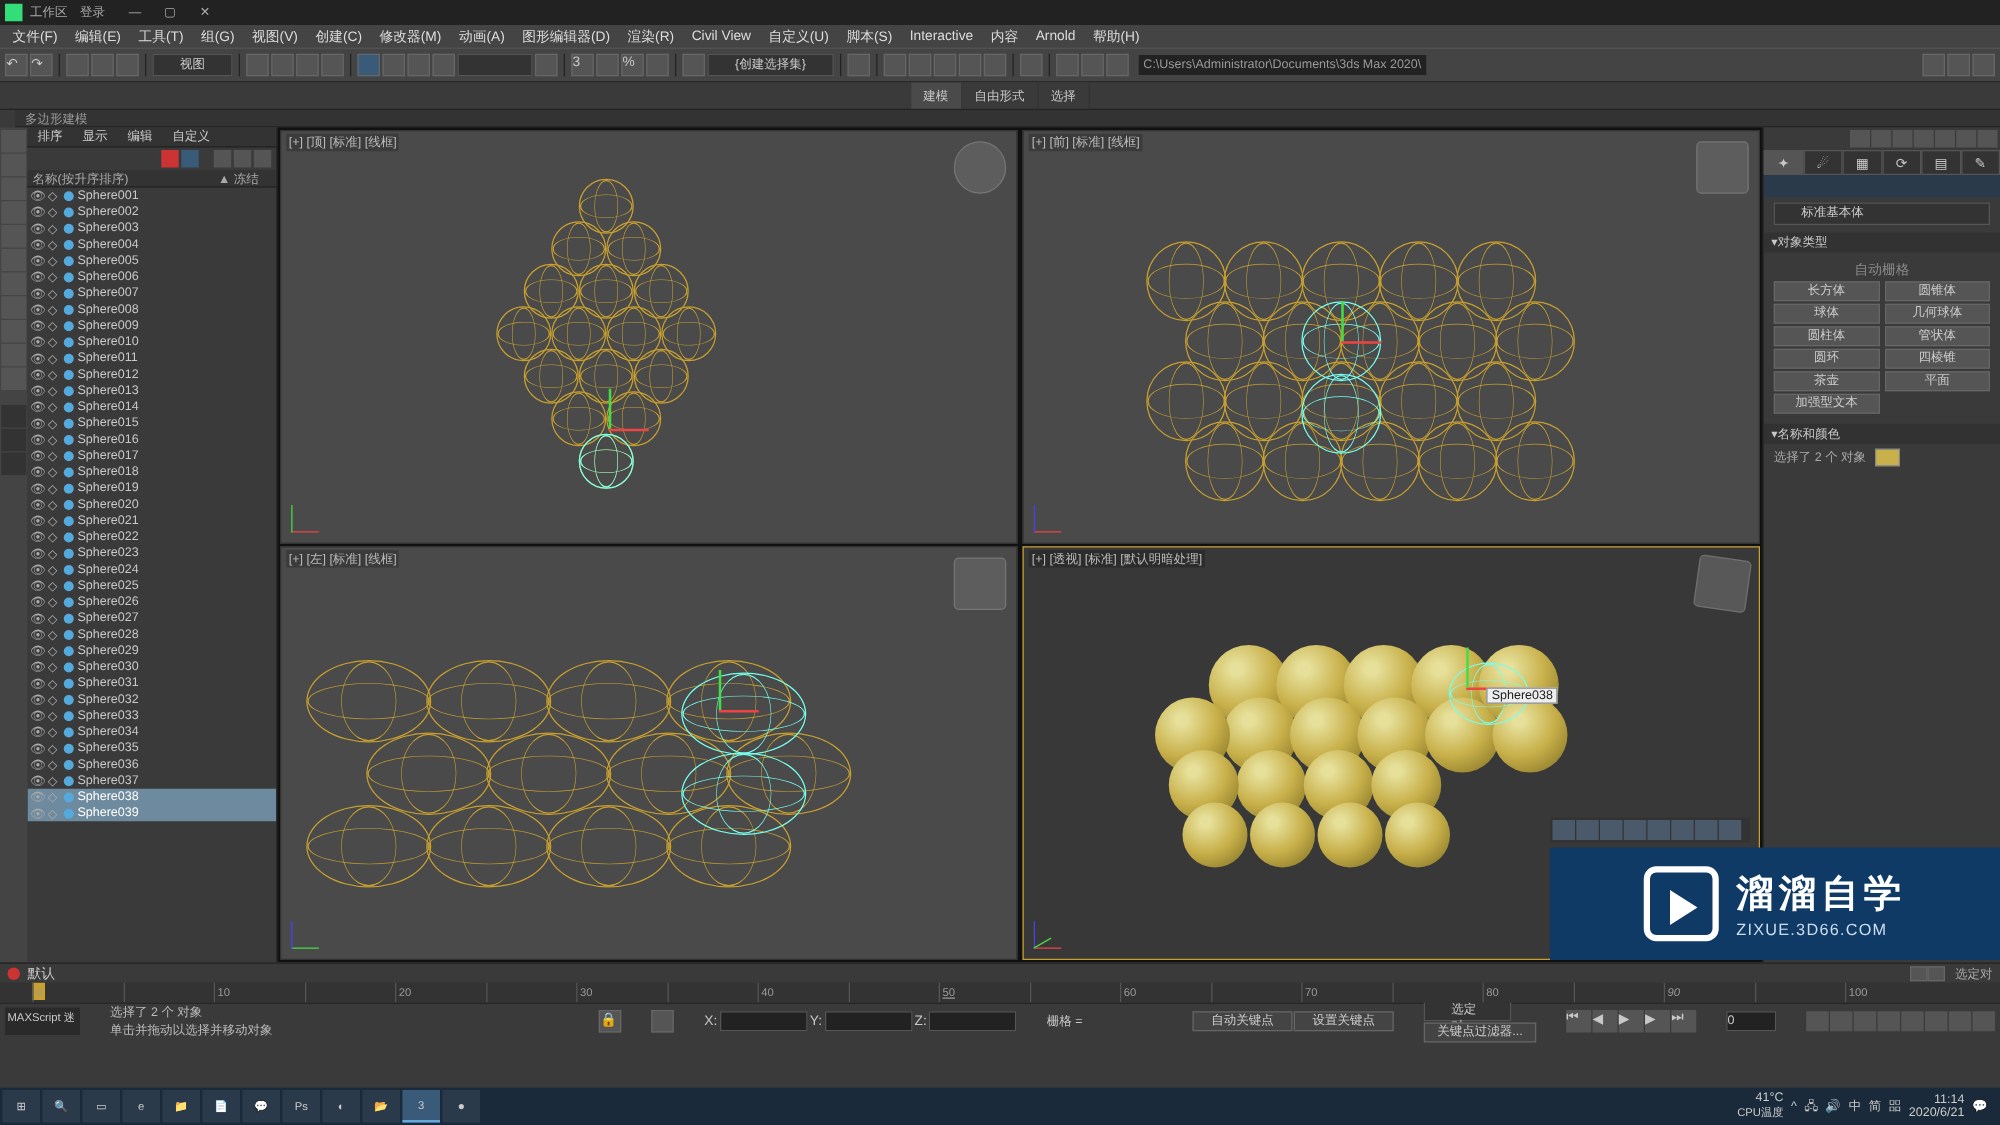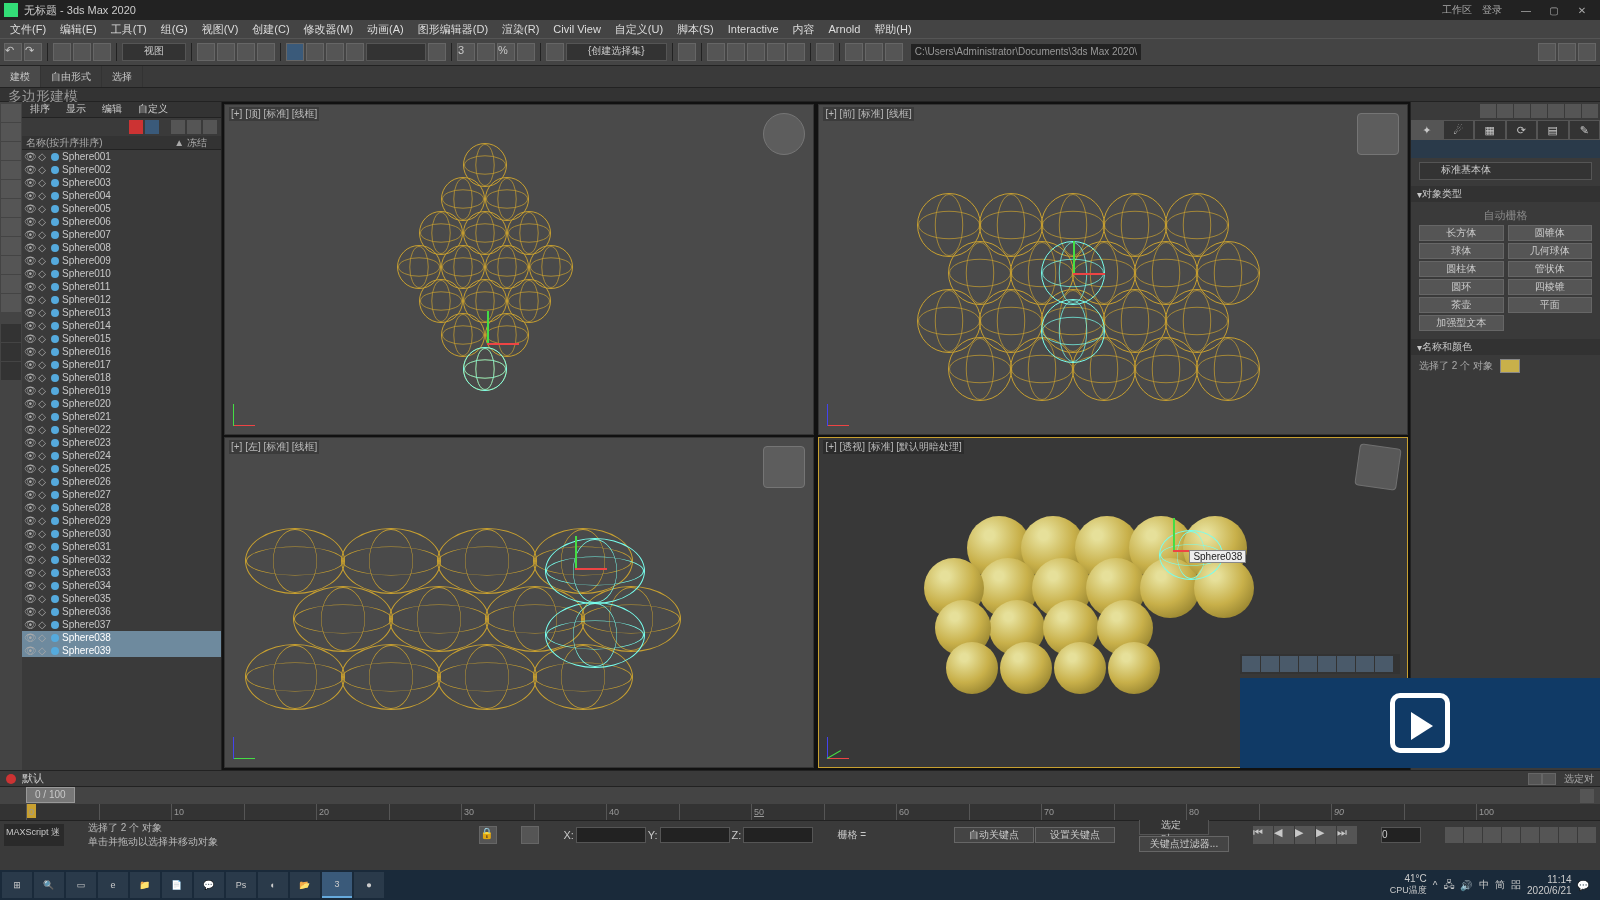--- a/index.html
+++ b/index.html
@@ -8,23 +8,23 @@
   .titlebar .app-icon { width:14px; height:14px; background:#3d7; margin-right:6px;}
   .titlebar .title { flex:1; font-size:11px; color:#ccc;}
   .titlebar .win-btn { width:28px; text-align:center; color:#aaa; font-size:10px;}
   .menubar { height:18px; background:#444; display:flex; align-items:center; padding:0 4px; gap:2px;}
   .menubar span { padding:0 6px; font-size:11px; color:#ddd;}
   .toolbar { height:28px; background:#444; border-top:1px solid #555; border-bottom:1px solid #222; display:flex; align-items:center; padding:0 4px; gap:2px;}
   .tb-btn { width:18px; height:18px; background:#555; border:1px solid #666; display:inline-block;}
   .tb-sep { width:1px; height:18px; background:#222; margin:0 3px;}
   .tb-select { height:18px; background:#333; border:1px solid #555; color:#ccc; font-size:10px; padding:0 21px; min-width:60px;}
   .tb-path { background:#222; height:16px; line-height:16px; padding:0 4px; font-size:10px; color:#999; margin-left:6px;}
-  .ribbon { height:22px; background:#3a3a3a; border-bottom:1px solid #222; display:flex; align-items:center;}
+  .ribbon { height:22px; background:#3a3a3a; border-bottom:1px solid #222; display:flex; align-items:center;justify-content:center;}
   .ribbon-tab { padding:0 10px; height:100%; display:flex; align-items:center; background:#4a4a4a; border-right:1px solid #333; font-size:10px;}
-  .ribbon-sub { height:14px; background:#333; border-bottom:1px solid #222; font-size:14px; padding:0 8px; color:#999;}
+  .ribbon-sub { height:14px; background:#333; border-bottom:1px solid #222; font-size:10px; padding:0 8px; color:#999;margin-left:12px;}
   .main { position:absolute; top:102px; bottom:130px; left:0; right:0; display:flex;}
   
   .left-strip { width:22px; background:#444; display:flex; flex-direction:column; gap:1px; padding-top:2px;}
   .left-strip .ls-btn { width:20px; height:18px; background:#555; margin:0 auto;}
   
   .scene-panel { width:200px; background:#3a3a3a; border-right:1px solid #222; display:flex; flex-direction:column;}
   .scene-tabs { height:16px; display:flex; background:#333; border-bottom:1px solid #222;}
   .scene-tabs span { padding:0 8px; font-size:10px; color:#ccc;}
   .scene-toolbar { height:18px; display:flex; align-items:center; justify-content:flex-end; gap:2px; padding:0 4px;}
   .sp-btn { width:14px; height:14px; background:#555;}
@@ -100,21 +100,20 @@
   .sph.sel:before,.sph.sel:after{border-color:#7fe;}
   .ball { position:absolute; border-radius:50%; background:radial-gradient(circle at 35% 30%, #e6e09a 8%, #c8b04a 50%, #7a6a20 100%);}
   .gizmo-x{position:absolute;width:32px;height:2px;background:#e44;}
   .gizmo-y{position:absolute;width:2px;height:32px;background:#4d4;}
 </style>
 </head>
 <body>
 
 <div class="titlebar">
   <div class="app-icon"></div>
-  <div class="title">无标题 - 3ds Max 2020</div>
   <div style="font-size:10px;color:#aaa;margin-right:10px;">工作区</div>
   <div style="font-size:10px;color:#aaa;margin-right:10px;">登录</div>
   <div class="win-btn">—</div>
   <div class="win-btn">▢</div>
   <div class="win-btn">✕</div>
 </div>
 
 <div class="menubar">
   <span>文件(F)</span>
   <span>编辑(E)</span>
@@ -659,34 +658,34 @@
   <div class="pc"></div>
   <div class="pc"></div>
   <div class="pc"></div>
   <div class="pc"></div>
   <div class="pc"></div>
   <div class="pc"></div>
 </div>
 
 <div class="watermark">
   <div class="wm-logo"></div>
+  <div class="wm-text">
+    <div class="t1">溜溜自学</div>
+    <div class="t2">ZIXUE.3D66.COM</div>
+  </div>
 </div>
 
 <div class="bottom">
   <div style="height:16px;display:flex;align-items:center;padding:0 6px;background:#3a3a3a;border-top:1px solid #222">
     <span style="width:10px;height:10px;background:#c33;border-radius:50%;margin-right:6px"></span>
     <span>默认</span>
     <span style="flex:1"></span>
     <span class="tb-btn" style="width:14px;height:12px"></span>
     <span class="tb-btn" style="width:14px;height:12px"></span>
     <span style="margin-left:8px;font-size:10px;color:#aaa">选定对</span>
-  </div>
-  <div class="time-slider">
-    <div class="ts-handle">0 / 100</div>
-    <div class="ts-btn"></div>
   </div>
   <div class="track-ruler">
     <div class="track-head"></div>
   <div class="tick" style="left: 26px;">0</div>
       <div class="tick" style="left: 98.5px;"></div>
       <div class="tick" style="left: 171px;">10</div>
       <div class="tick" style="left: 243.5px;"></div>
       <div class="tick" style="left: 316px;">20</div>
       <div class="tick" style="left: 388.5px;"></div>
       <div class="tick" style="left: 461px;">30</div>

